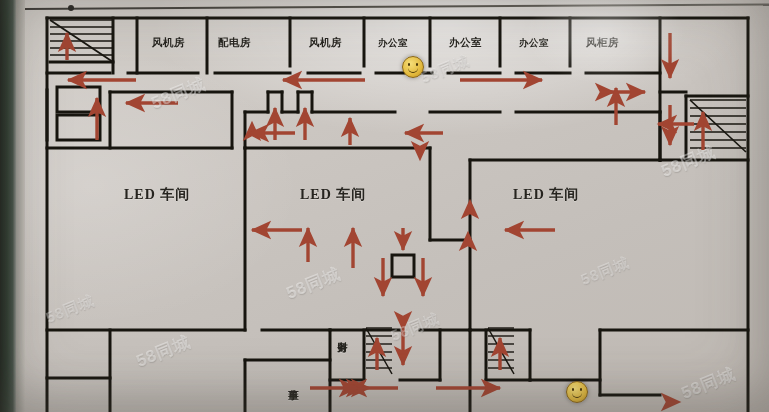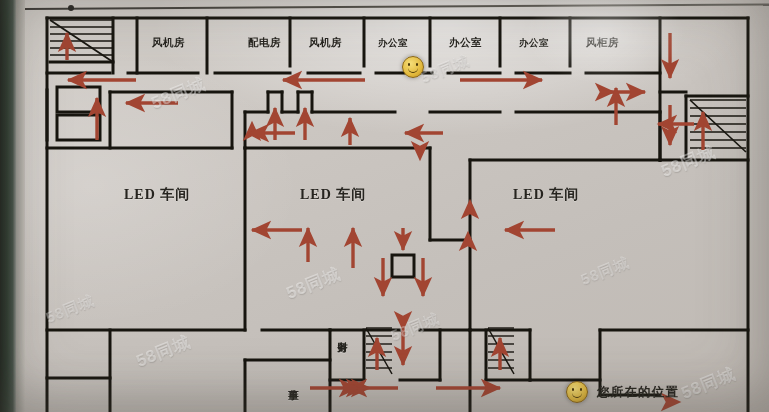--- a/index.html
+++ b/index.html
@@ -263,21 +263,21 @@
       <path d="M310,388 L358,388"></path>
       <path d="M436,388 L500,388"></path>
       <path d="M377,370 L377,338"></path>
       <path d="M500,370 L500,338"></path>
       <path d="M680,402 L680,402" stroke-opacity="0"></path>
     </g>
   </svg>
   </div>
 
   <div class="lbl room" style="left:152px;top:36px;">风机房</div>
-  <div class="lbl room" style="left:248px;top:36px;">配电房</div>
+  <div class="lbl room" style="left:218px;top:36px;">配电房</div>
   <div class="lbl room" style="left:309px;top:36px;">风机房</div>
   <div class="lbl room" style="left:378px;top:37px;font-size:9.5px;">办公室</div>
   <div class="lbl room" style="left:449px;top:36px;">办公室</div>
   <div class="lbl room" style="left:519px;top:37px;font-size:9.5px;">办公室</div>
   <div class="lbl room" style="left:586px;top:36px;">风柜房</div>
 
   <div class="lbl hall" style="left:124px;top:186px;">LED 车间</div>
   <div class="lbl hall" style="left:300px;top:186px;">LED 车间</div>
   <div class="lbl hall" style="left:513px;top:186px;">LED 车间</div>
 
@@ -289,21 +289,20 @@
     <span class="eye r"></span>
     <span class="mouth"></span>
   </div>
 
   <div class="legend" style="left:566px;top:381px;">
     <span class="here" style="position:relative;left:0;top:0;">
       <span class="eye l"></span>
       <span class="eye r"></span>
       <span class="mouth"></span>
     </span>
-    <span class="ltext">您所在的位置</span>
   </div>
 
   <div class="wm" style="left:150px;top:82px;">58同城</div>
   <div class="wm sm" style="left:420px;top:60px;">58同城</div>
   <div class="wm" style="left:660px;top:150px;">58同城</div>
   <div class="wm" style="left:285px;top:272px;">58同城</div>
   <div class="wm sm" style="left:580px;top:262px;">58同城</div>
   <div class="wm" style="left:135px;top:340px;">58同城</div>
   <div class="wm sm" style="left:390px;top:318px;">58同城</div>
   <div class="wm" style="left:680px;top:372px;">58同城</div>

